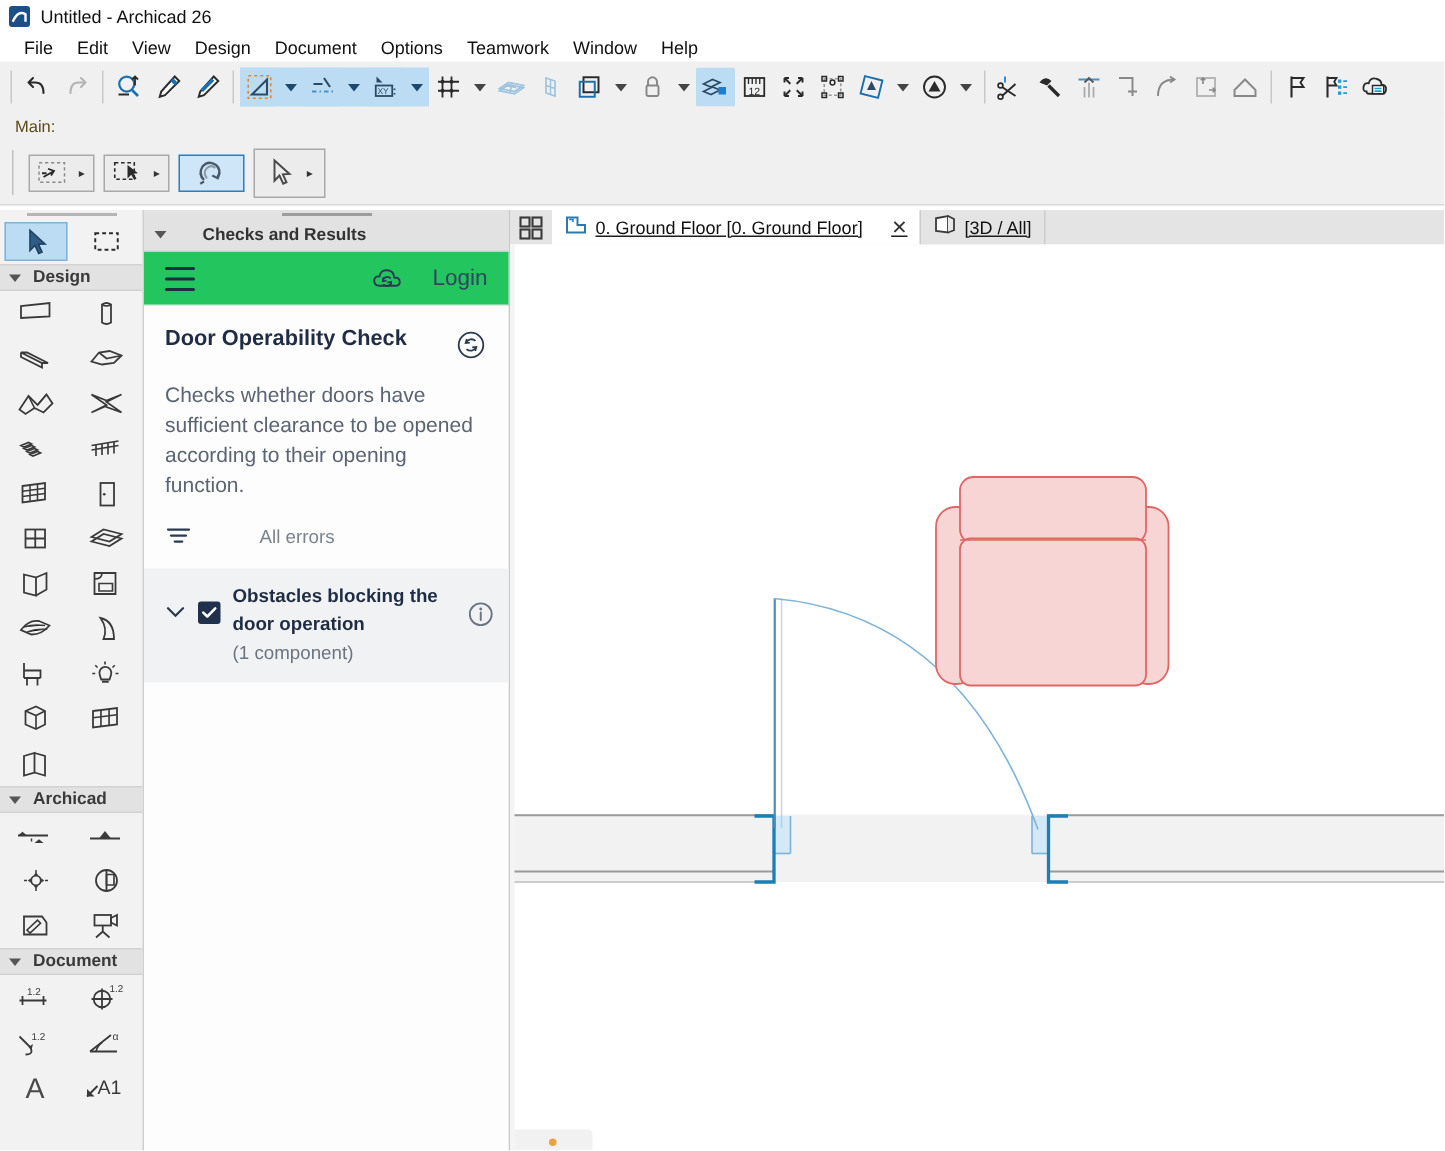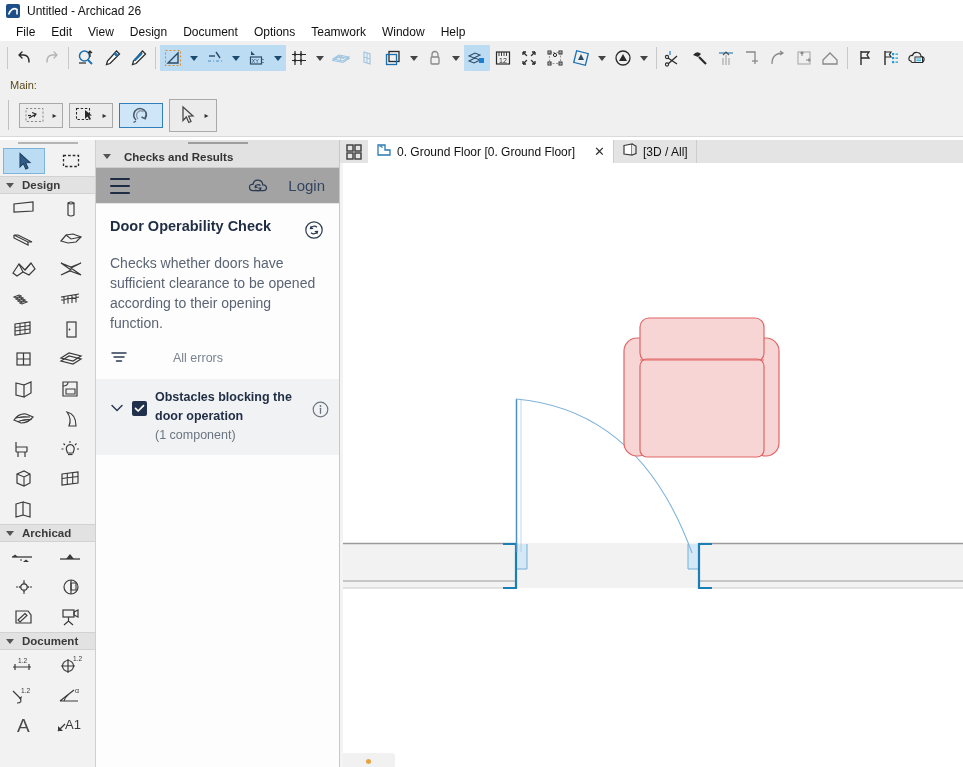--- a/index.html
+++ b/index.html
@@ -91,26 +91,26 @@
   .tri { width:0;height:0;border-left:4.5px solid transparent;border-right:4.5px solid transparent;border-top:5px solid #555;}
 
   
   #panel {
     width:244px; flex:none; background:#fbfbfb; border-right:1px solid #c8c8c8;
     display:flex; flex-direction:column; position:relative;
   }
   #panel-grip { height:6px; background:#e2e2e2; display:flex; align-items:center; justify-content:center;}
   #panel-grip div { width:60px; height:2px; background:#9d9d9d; }
   #panel-head {
-    height:22px; background:#e2e2e2; display:flex; align-items:center; gap:13px;
+    height:22px; background:#e2e2e2; display:flex; align-items:center; gap:24px;
     padding-left:7px; font-size:11.5px; font-weight:bold; color:#333;
     border-bottom:1px solid #cdcdcd;
   }
   #panel-toolbar {
-    height:36px; background:#a3a3a3; display:flex; align-items:center;
+    height:36px; background:#22c55e; display:flex; align-items:center;
     padding:0 14px; border-bottom:1px solid #e6e6e6;
   }
   #hamburger { width:20px; height:16px; display:flex; flex-direction:column; justify-content:space-between; }
   #hamburger span { display:block; height:2px; background:#1f2d44; border-radius:1px; }
   #panel-toolbar .spacer { flex:1; }
   #cloud-icon { margin-right:16px; display:flex; align-items:center;}
   #login-text { font-size:15px; color:#33455f; }
 
   #panel-content { flex:1; background:#fdfdfd; padding:0; overflow:hidden; }
   #check-title-row { display:flex; align-items:flex-start; padding:14px 14px 0 14px; }
@@ -136,21 +136,21 @@
   .info-icon { flex:none; margin-top:13px; }
 
   .issue-item {
     display:flex; align-items:center; gap:10px; padding:8px 10px 8px 36px; background:#fdfdfd;
   }
   .issue-item .cbox { margin-top:0; }
   .issue-item .lbl { font-size:12.5px; color:#3f4a5a; }
 
   
   #canvas-area { flex:1; position:relative; background:#ffffff; overflow:hidden; }
-  #tabbar { height:23px; background:#e4e4e4; display:flex; align-items:stretch; }
+  #tabbar { height:23px; background:#e4e4e4; display:flex; align-items:stretch;text-decoration:underline; }
   #tab-grid-btn { width:28px; display:flex; align-items:center; justify-content:center; flex:none; }
   .ctab {
     display:flex; align-items:center; gap:5px; padding:0 8px; font-size:12px;
     background:#e4e4e4; color:#111; border-right:1px solid #cccccc; white-space:nowrap;
   }
   .ctab.active { background:#ffffff; }
   .ctab .x { margin-left:14px; font-size:13px; color:#333; }
   #canvas {
     position:absolute; top:23px; left:0; right:0; bottom:0; background:#ffffff;
     overflow:hidden;

